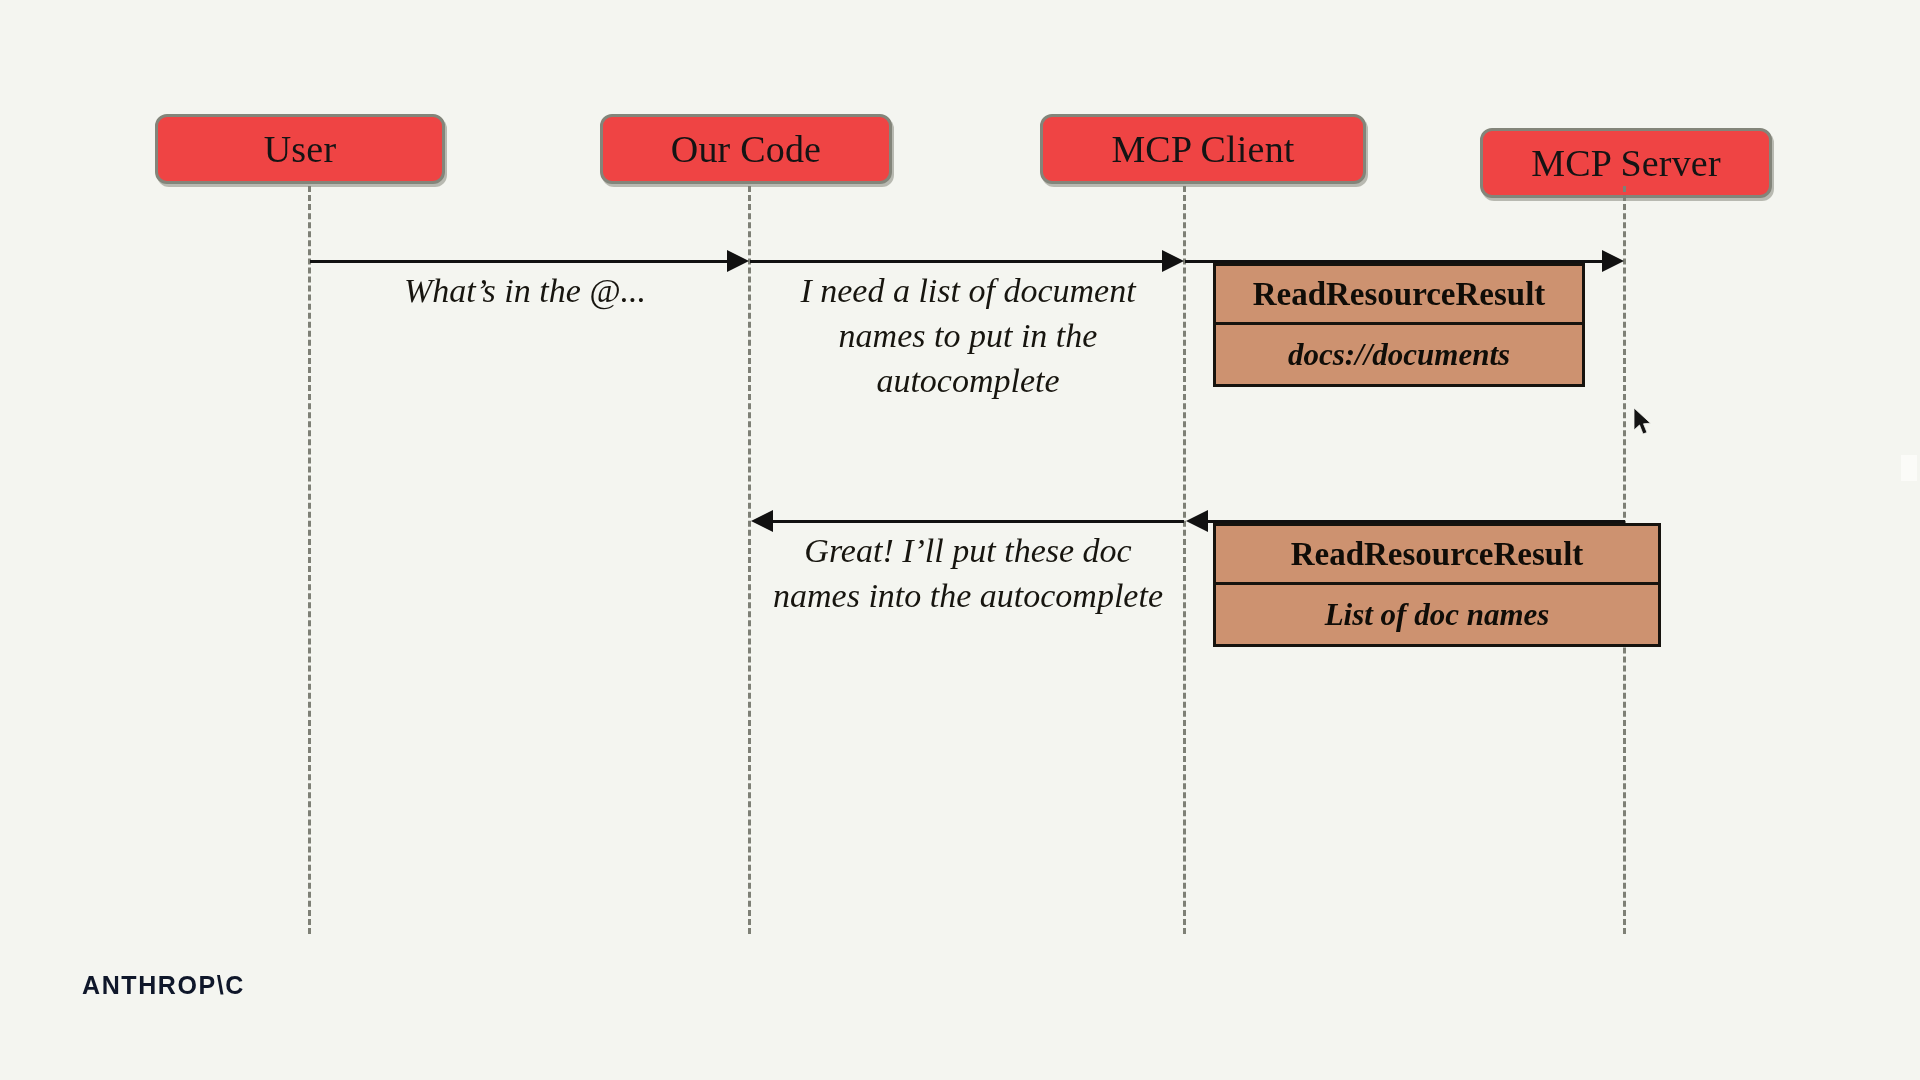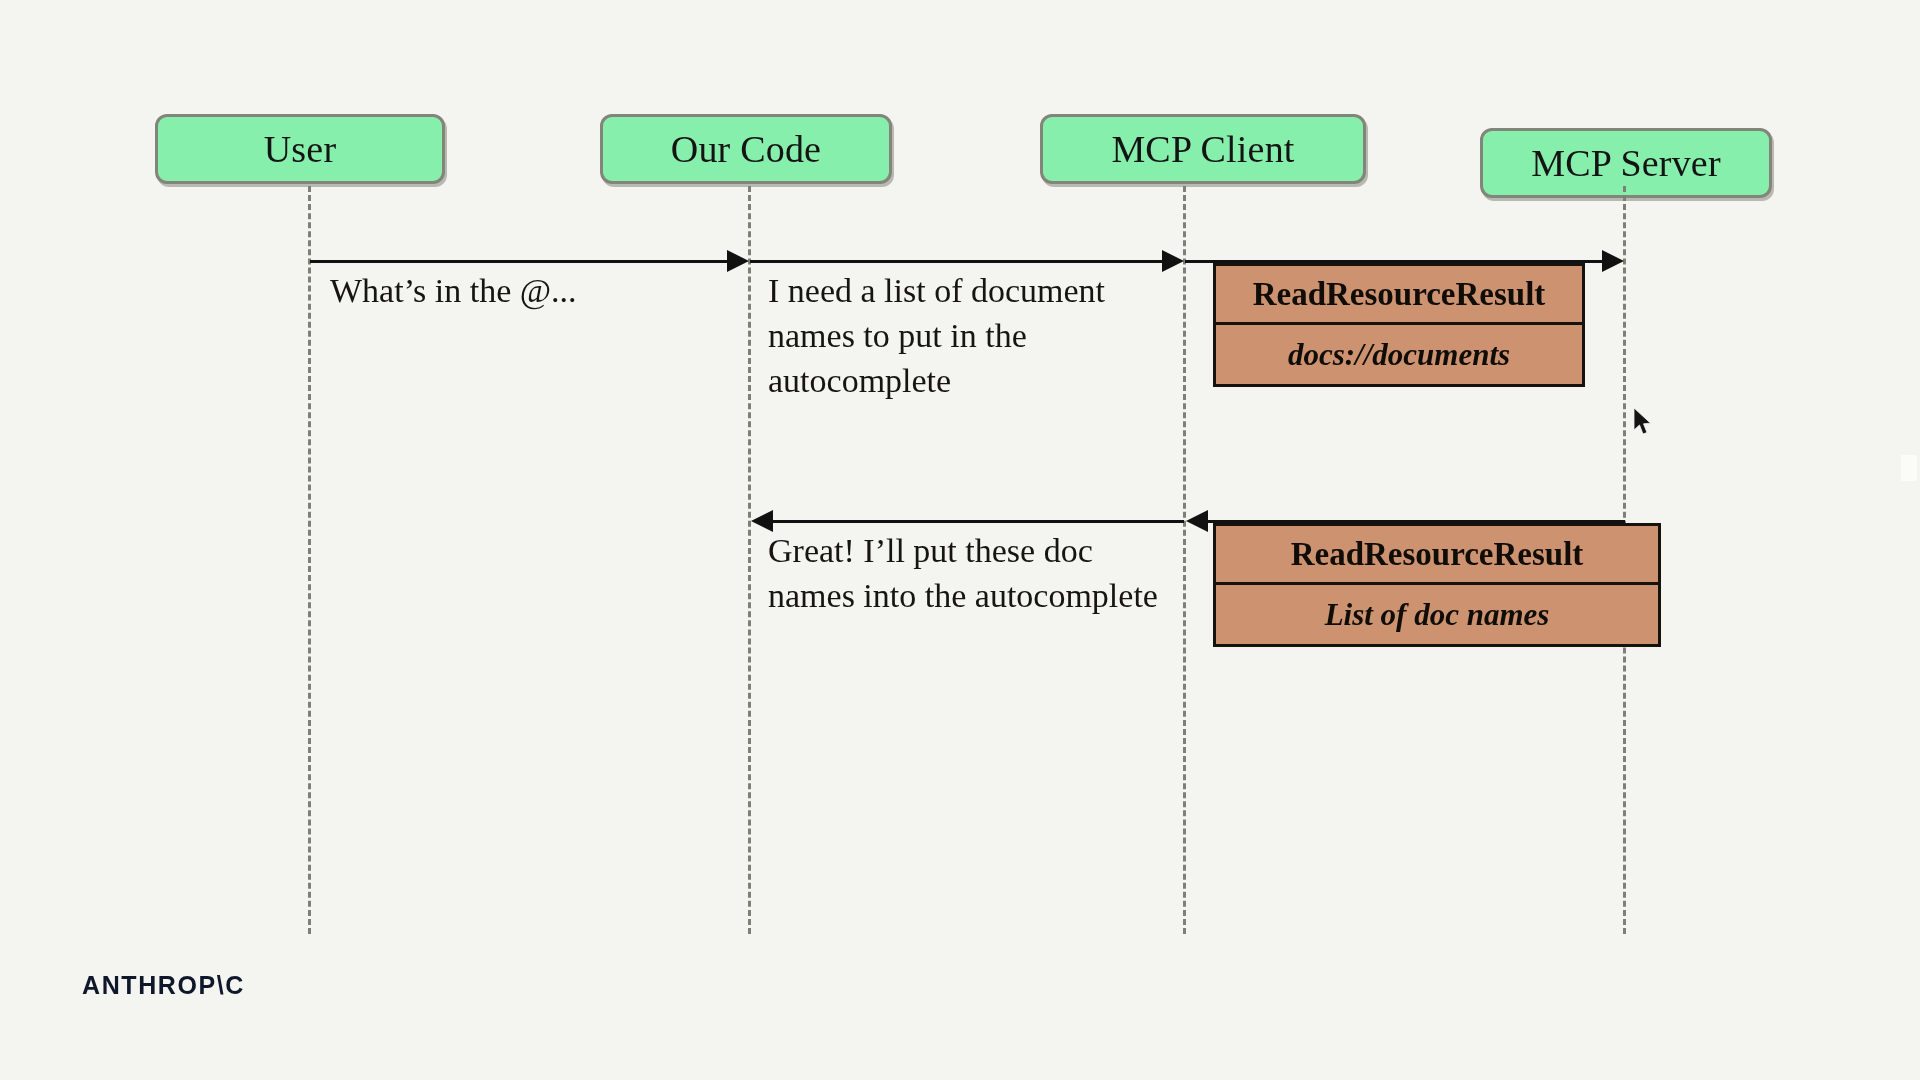--- a/index.html
+++ b/index.html
@@ -19,21 +19,21 @@
     left: 0; top: 0;
     width: 1920px;
     height: 1080px;
   }
 
   
   .participant {
     position: absolute;
     box-sizing: border-box;
     height: 70px;
-    background: #86efac;
+    background: #ef4444;
     border: 3px solid #83857a;
     border-radius: 12px;
     box-shadow: 2px 3px 0 rgba(110,112,100,0.45);
     display: flex;
     align-items: center;
     justify-content: center;
   }
   .participant-label {
     font-size: 38px;
     color: #141414;
@@ -67,23 +67,25 @@
   }
   .arrow-head.left {
     border-top: 11px solid transparent;
     border-bottom: 11px solid transparent;
     border-right: 22px solid #111111;
   }
 
   
   .msg-caption {
     position: absolute;
+    font-style: italic;
     font-size: 34px;
     line-height: 45px;
     color: #17150f;
+    text-align: center;
     font-family: "Liberation Serif", "DejaVu Serif", serif;
   }
 
   
   .payload {
     position: absolute;
     box-sizing: border-box;
     border: 3px solid #16130e;
     background: #cd9270;
   }

